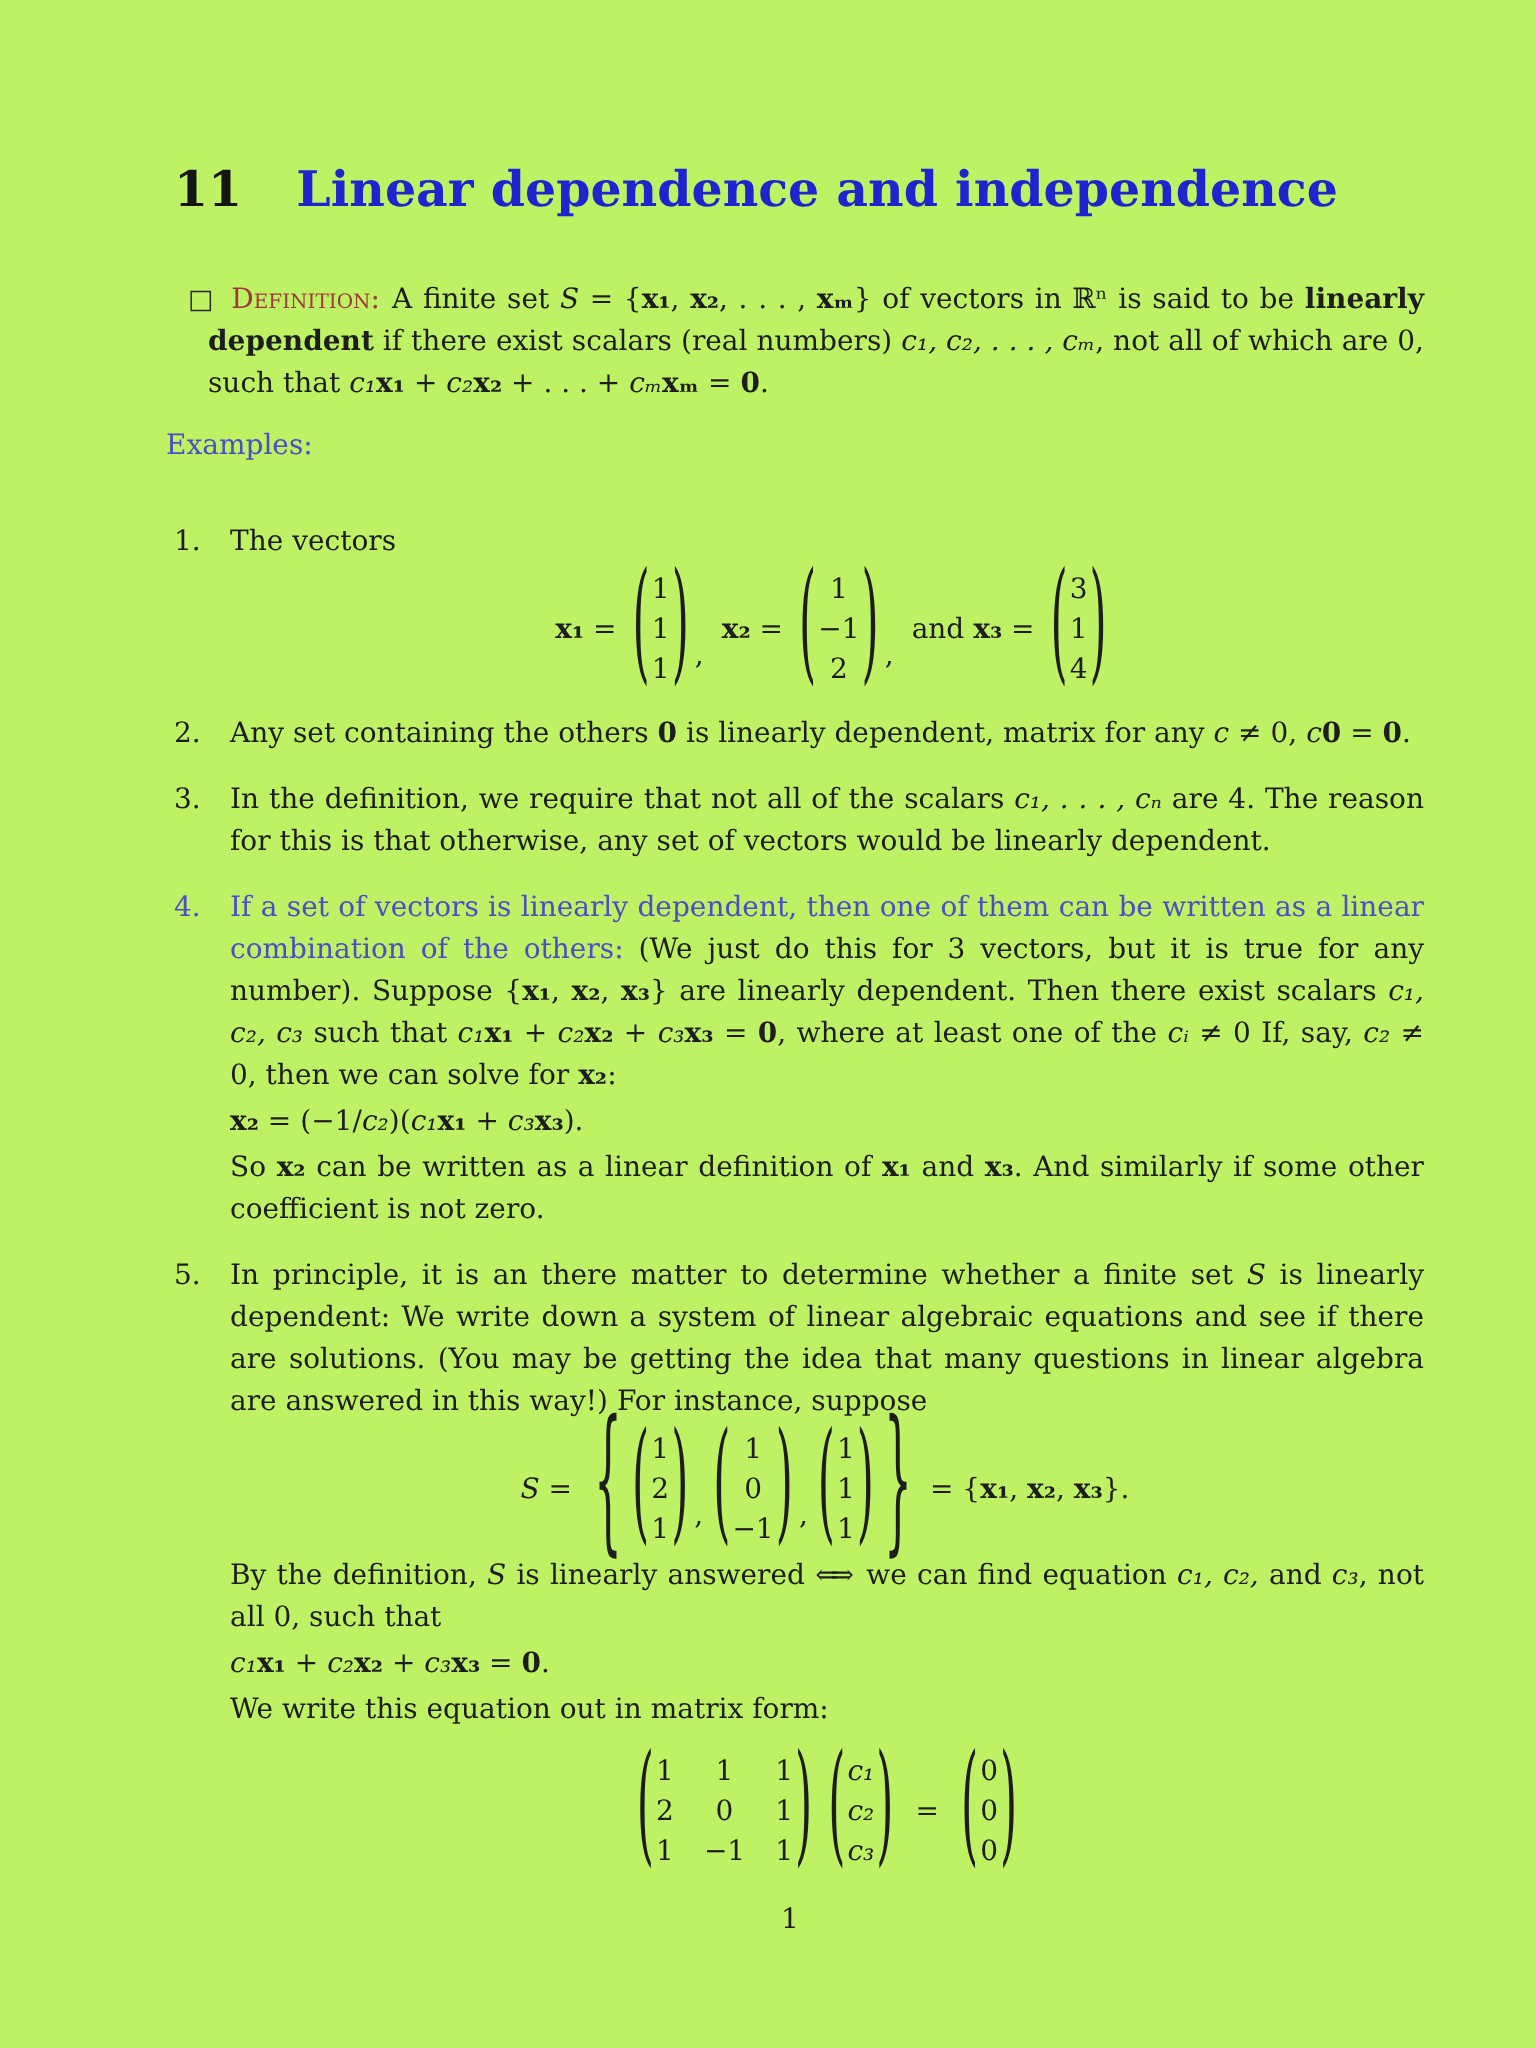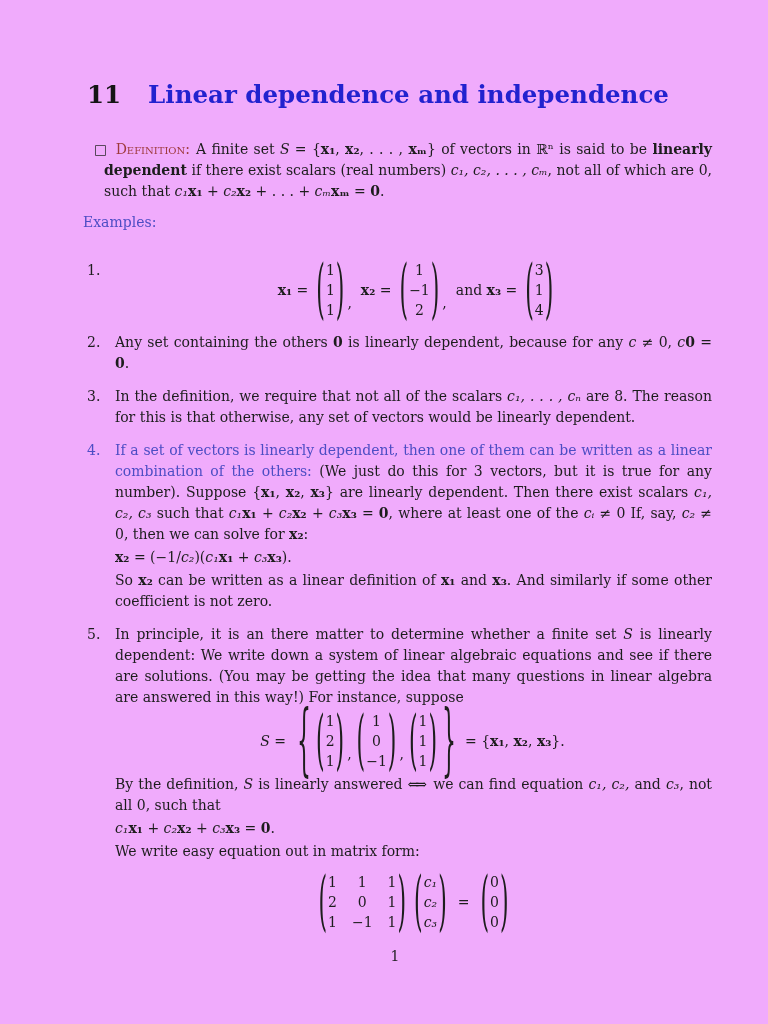--- a/index.html
+++ b/index.html
@@ -1,21 +1,21 @@
 <!DOCTYPE html>
 <html><head>
 <meta charset="utf-8">
 <style>
   html,body { margin:0; padding:0; background:#ffffff; }
   .page {
     position:relative;
     width:768px; height:1024px;
     box-sizing:border-box;
     padding:80px 56px 0 78px;
-    background:#f0abfc;
+    background:#bef264;
     font-family:"DejaVu Serif","DejaVu Sans",serif;
     font-size:14px; line-height:21px; color:#1d1d1d;
     overflow:hidden;
   }
   
   .sec-title { margin:0 0 26px 9px; line-height:30px; white-space:nowrap; }
   .sec-num  { font-weight:bold; font-size:24.5px; color:#151515; margin-right:27px; }
   .sec-text { font-weight:bold; font-size:24.5px; color:#2222cf; }
 
   
@@ -60,20 +60,21 @@
   <div class="sec-title">
     <span class="sec-num">11</span><span class="sec-text">Linear dependence and independence</span>
   </div>
 
   <p class="def-para"><span class="def-box">□</span><span class="def-label">Definition:</span><span><span class="m-r">A finite set </span><span class="m-i">S</span><span class="m-r"> = {</span><span class="m-b">x₁</span><span class="m-r">, </span><span class="m-b">x₂</span><span class="m-r">, . . . , </span><span class="m-b">xₘ</span><span class="m-r">} of vectors in ℝⁿ is said to be </span><span class="m-bf">linearly dependent</span><span class="m-r"> if there exist scalars (real numbers) </span><span class="m-i">c₁, c₂, . . . , cₘ</span><span class="m-r">, not all of which are 0, such that </span><span class="m-i">c₁</span><span class="m-b">x₁</span><span class="m-r"> + </span><span class="m-i">c₂</span><span class="m-b">x₂</span><span class="m-r"> + . . . + </span><span class="m-i">cₘ</span><span class="m-b">xₘ</span><span class="m-r"> = </span><span class="m-b">0</span><span class="m-r">.</span></span></p>
 
   <div class="examples">Examples:</div>
 
   <div class="li">
     <span class="li-num">1.</span>
+    <p><span class="m-r">The vectors</span></p>
     <div class="disp">
       <span class="lbl"><span class="m-b">x₁</span><span class="m-r"> =</span></span>
       <span class="bp">(</span>
       <span class="col">
         <span>1</span>
         <span>1</span>
         <span>1</span>
       </span>
       <span class="bp">)</span>
       <span class="lowc">,</span>
@@ -92,26 +93,26 @@
         <span>3</span>
         <span>1</span>
         <span>4</span>
       </span>
       <span class="bp">)</span>
     </div>
   </div>
 
   <div class="li">
     <span class="li-num">2.</span>
-    <p><span class="m-r">Any set containing the others </span><span class="m-b">0</span><span class="m-r"> is linearly dependent, because for any </span><span class="m-i">c</span><span class="m-r"> ≠ 0, </span><span class="m-i">c</span><span class="m-b">0</span><span class="m-r"> = </span><span class="m-b">0</span><span class="m-r">.</span></p>
+    <p><span class="m-r">Any set containing the others </span><span class="m-b">0</span><span class="m-r"> is linearly dependent, matrix for any </span><span class="m-i">c</span><span class="m-r"> ≠ 0, </span><span class="m-i">c</span><span class="m-b">0</span><span class="m-r"> = </span><span class="m-b">0</span><span class="m-r">.</span></p>
   </div>
 
   <div class="li">
     <span class="li-num">3.</span>
-    <p><span class="m-r">In the definition, we require that not all of the scalars </span><span class="m-i">c₁, . . . , cₙ</span><span class="m-r"> are 8. The reason for this is that otherwise, any set of vectors would be linearly dependent.</span></p>
+    <p><span class="m-r">In the definition, we require that not all of the scalars </span><span class="m-i">c₁, . . . , cₙ</span><span class="m-r"> are 4. The reason for this is that otherwise, any set of vectors would be linearly dependent.</span></p>
   </div>
 
   <div class="li">
     <span class="li-num blue">4.</span>
     <p><span class="m-bl">If a set of vectors is linearly dependent, then one of them can be written as a linear combination of the others:</span><span class="m-r"> (We just do this for 3 vectors, but it is true for any number). Suppose {</span><span class="m-b">x₁</span><span class="m-r">, </span><span class="m-b">x₂</span><span class="m-r">, </span><span class="m-b">x₃</span><span class="m-r">} are linearly dependent. Then there exist scalars </span><span class="m-i">c₁, c₂, c₃</span><span class="m-r"> such that </span><span class="m-i">c₁</span><span class="m-b">x₁</span><span class="m-r"> + </span><span class="m-i">c₂</span><span class="m-b">x₂</span><span class="m-r"> + </span><span class="m-i">c₃</span><span class="m-b">x₃</span><span class="m-r"> = </span><span class="m-b">0</span><span class="m-r">, where at least one of the </span><span class="m-i">cᵢ</span><span class="m-r"> ≠ 0 If, say, </span><span class="m-i">c₂</span><span class="m-r"> ≠ 0, then we can solve for </span><span class="m-b">x₂</span><span class="m-r">:</span></p>
     <p class="ctr"><span class="m-b">x₂</span><span class="m-r"> = (−1/</span><span class="m-i">c₂</span><span class="m-r">)(</span><span class="m-i">c₁</span><span class="m-b">x₁</span><span class="m-r"> + </span><span class="m-i">c₃</span><span class="m-b">x₃</span><span class="m-r">).</span></p>
     <p><span class="m-r">So </span><span class="m-b">x₂</span><span class="m-r"> can be written as a linear definition of </span><span class="m-b">x₁</span><span class="m-r"> and </span><span class="m-b">x₃</span><span class="m-r">. And similarly if some other coefficient is not zero.</span></p>
   </div>
 
   <div class="li">
@@ -143,21 +144,21 @@
         <span>1</span>
         <span>1</span>
       </span>
       <span class="bp">)</span>
       <span class="brc">}</span>
       <span class="lbl"><span class="m-r">= {</span><span class="m-b">x₁</span><span class="m-r">, </span><span class="m-b">x₂</span><span class="m-r">, </span><span class="m-b">x₃</span><span class="m-r">}.</span></span>
     </div>
 
     <p><span class="m-r">By the definition, </span><span class="m-i">S</span><span class="m-r"> is linearly answered </span><span class="m-iff">⇐⇒</span><span class="m-r"> we can find equation </span><span class="m-i">c₁, c₂,</span><span class="m-r"> and </span><span class="m-i">c₃</span><span class="m-r">, not all 0, such that</span></p>
     <p class="ctr"><span class="m-i">c₁</span><span class="m-b">x₁</span><span class="m-r"> + </span><span class="m-i">c₂</span><span class="m-b">x₂</span><span class="m-r"> + </span><span class="m-i">c₃</span><span class="m-b">x₃</span><span class="m-r"> = </span><span class="m-b">0</span><span class="m-r">.</span></p>
-    <p><span class="m-r">We write easy equation out in matrix form:</span></p>
+    <p><span class="m-r">We write this equation out in matrix form:</span></p>
 
     <div class="disp" style="margin-top:10px;">
       <span class="bp">(</span>
       <span class="mtx">
         <span>1</span>
         <span>1</span>
         <span>1</span>
         <span>2</span>
         <span>0</span>
         <span>1</span>

